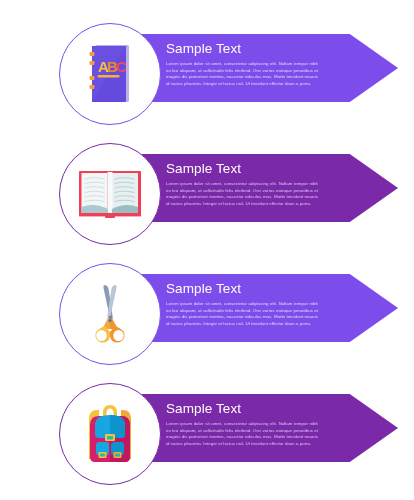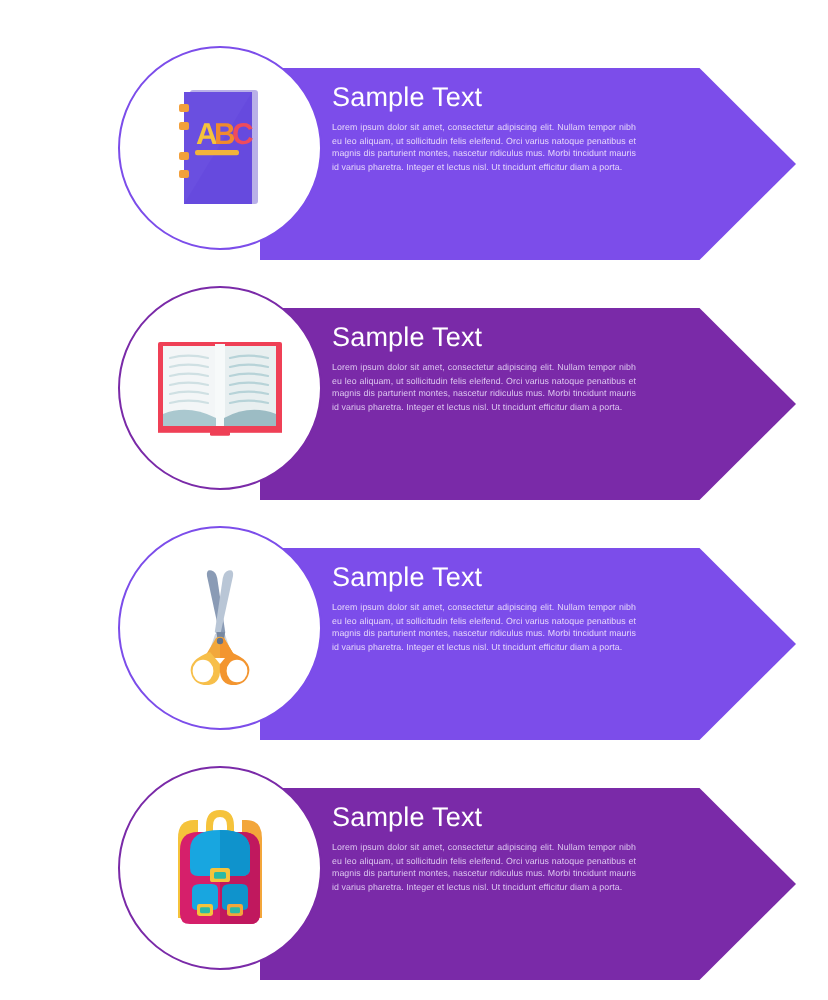--- a/index.html
+++ b/index.html
@@ -35,21 +35,21 @@
   .row-2 { top: 120px; }
   .row-3 { top: 240px; }
   .row-4 { top: 360px; }
 
   
   .band {
     position: absolute;
     left: 130px;
     top: 34px;
     width: 230px;
-    height: 96px;
+    height: 68px;
     -webkit-clip-path: polygon(0 0, 82% 0, 100% 50%, 82% 100%, 0 100%);
     clip-path: polygon(0 0, 82% 0, 100% 50%, 82% 100%, 0 100%);
     padding-left: 38px;
   }
 
   .band-text {
     position: absolute;
     left: 36px;
     top: 6px;
     width: 152px;

